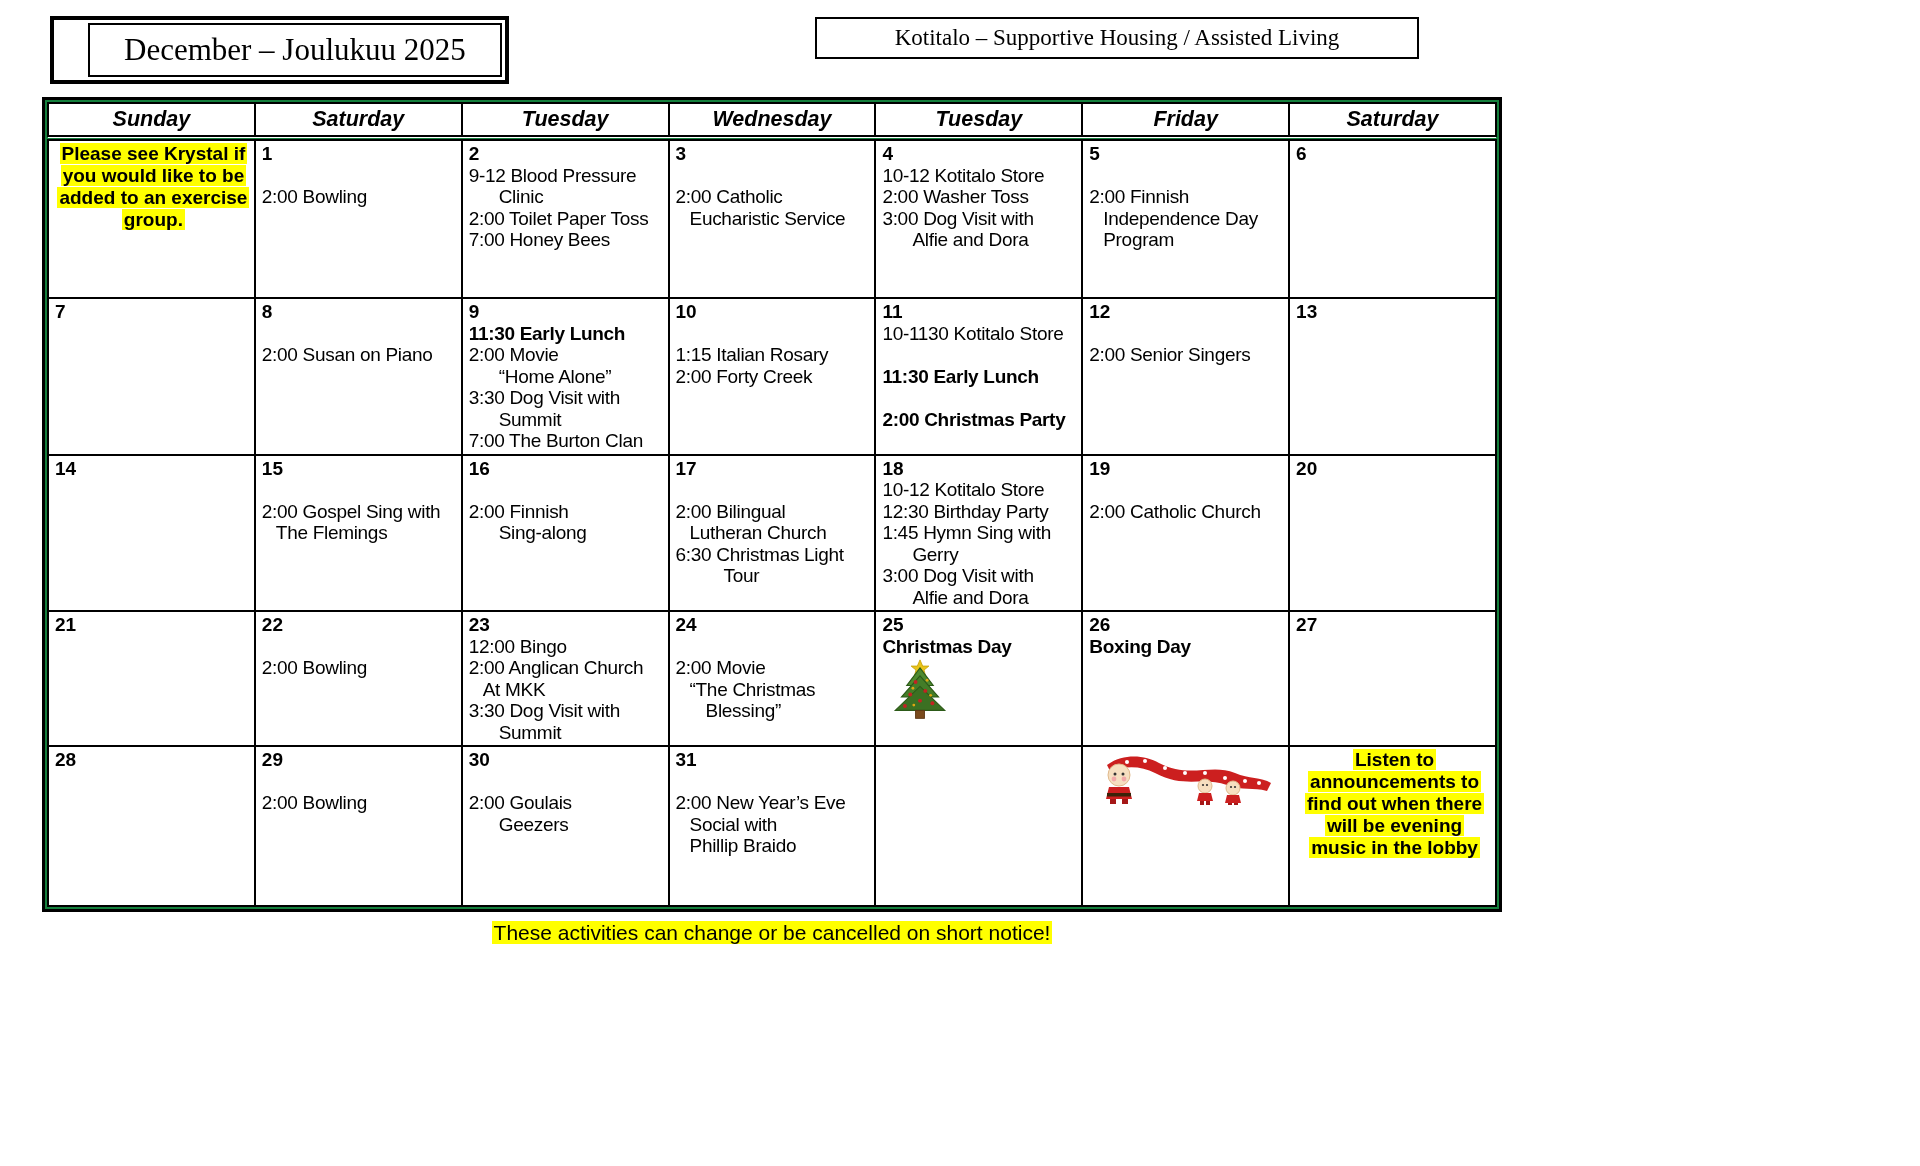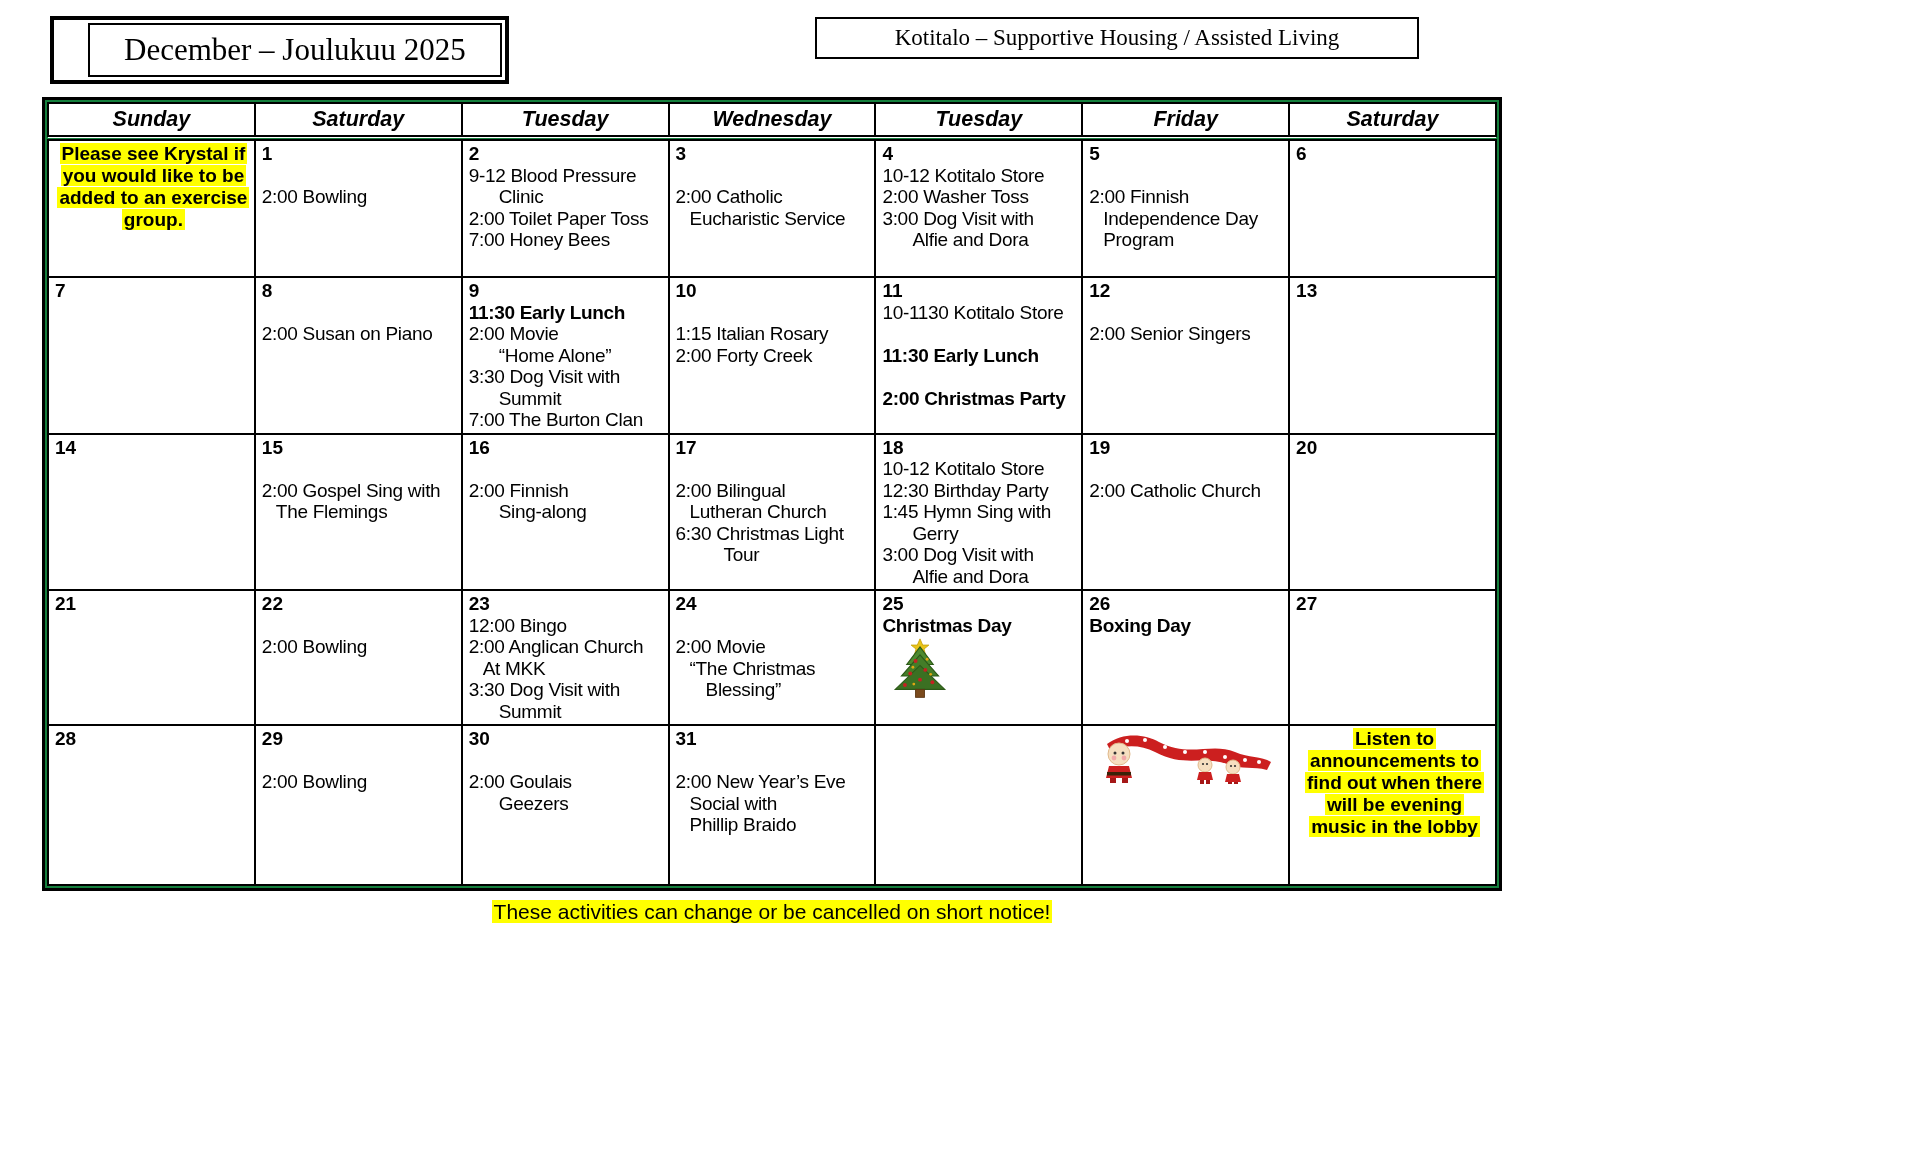--- a/index.html
+++ b/index.html
@@ -23,21 +23,21 @@
   .cal-outer { margin-left:42px; width:1460px; border:3px solid #000; padding:2px; background:#15803d; }
   table.cal { border-collapse:collapse; width:100%; table-layout:fixed; border:2px solid #000; }
   table.cal th {
     border:2px solid #000; border-bottom:6px double #000;
     font-weight:bold; font-style:italic; font-size:21.5px; padding:3px 0; background:#fff;
   }
   table.cal td {
     border:2px solid #000; vertical-align:top; padding:2px 2px 2px 6px;
     font-size:19px; background:#fff; overflow:hidden;
   }
-  tr.w0 td{height:139px} tr.w1 td{height:147px} tr.w2 td{height:146px}
+  tr.w0 td{height:160px} tr.w1 td{height:147px} tr.w2 td{height:146px}
   tr.w3 td{height:124px} tr.w4 td{height:160px}
 
   .date { font-weight:bold; font-size:19px; line-height:21.5px; }
   .line { line-height:21.5px; white-space:nowrap; letter-spacing:-0.3px; }
   .line.b { font-weight:bold; }
   .in1 { padding-left:14px; }
   .in2 { padding-left:30px; }
   .in3 { padding-left:48px; }
 
   .cell-note { text-align:center; font-weight:bold; font-size:19px; line-height:22px; }

